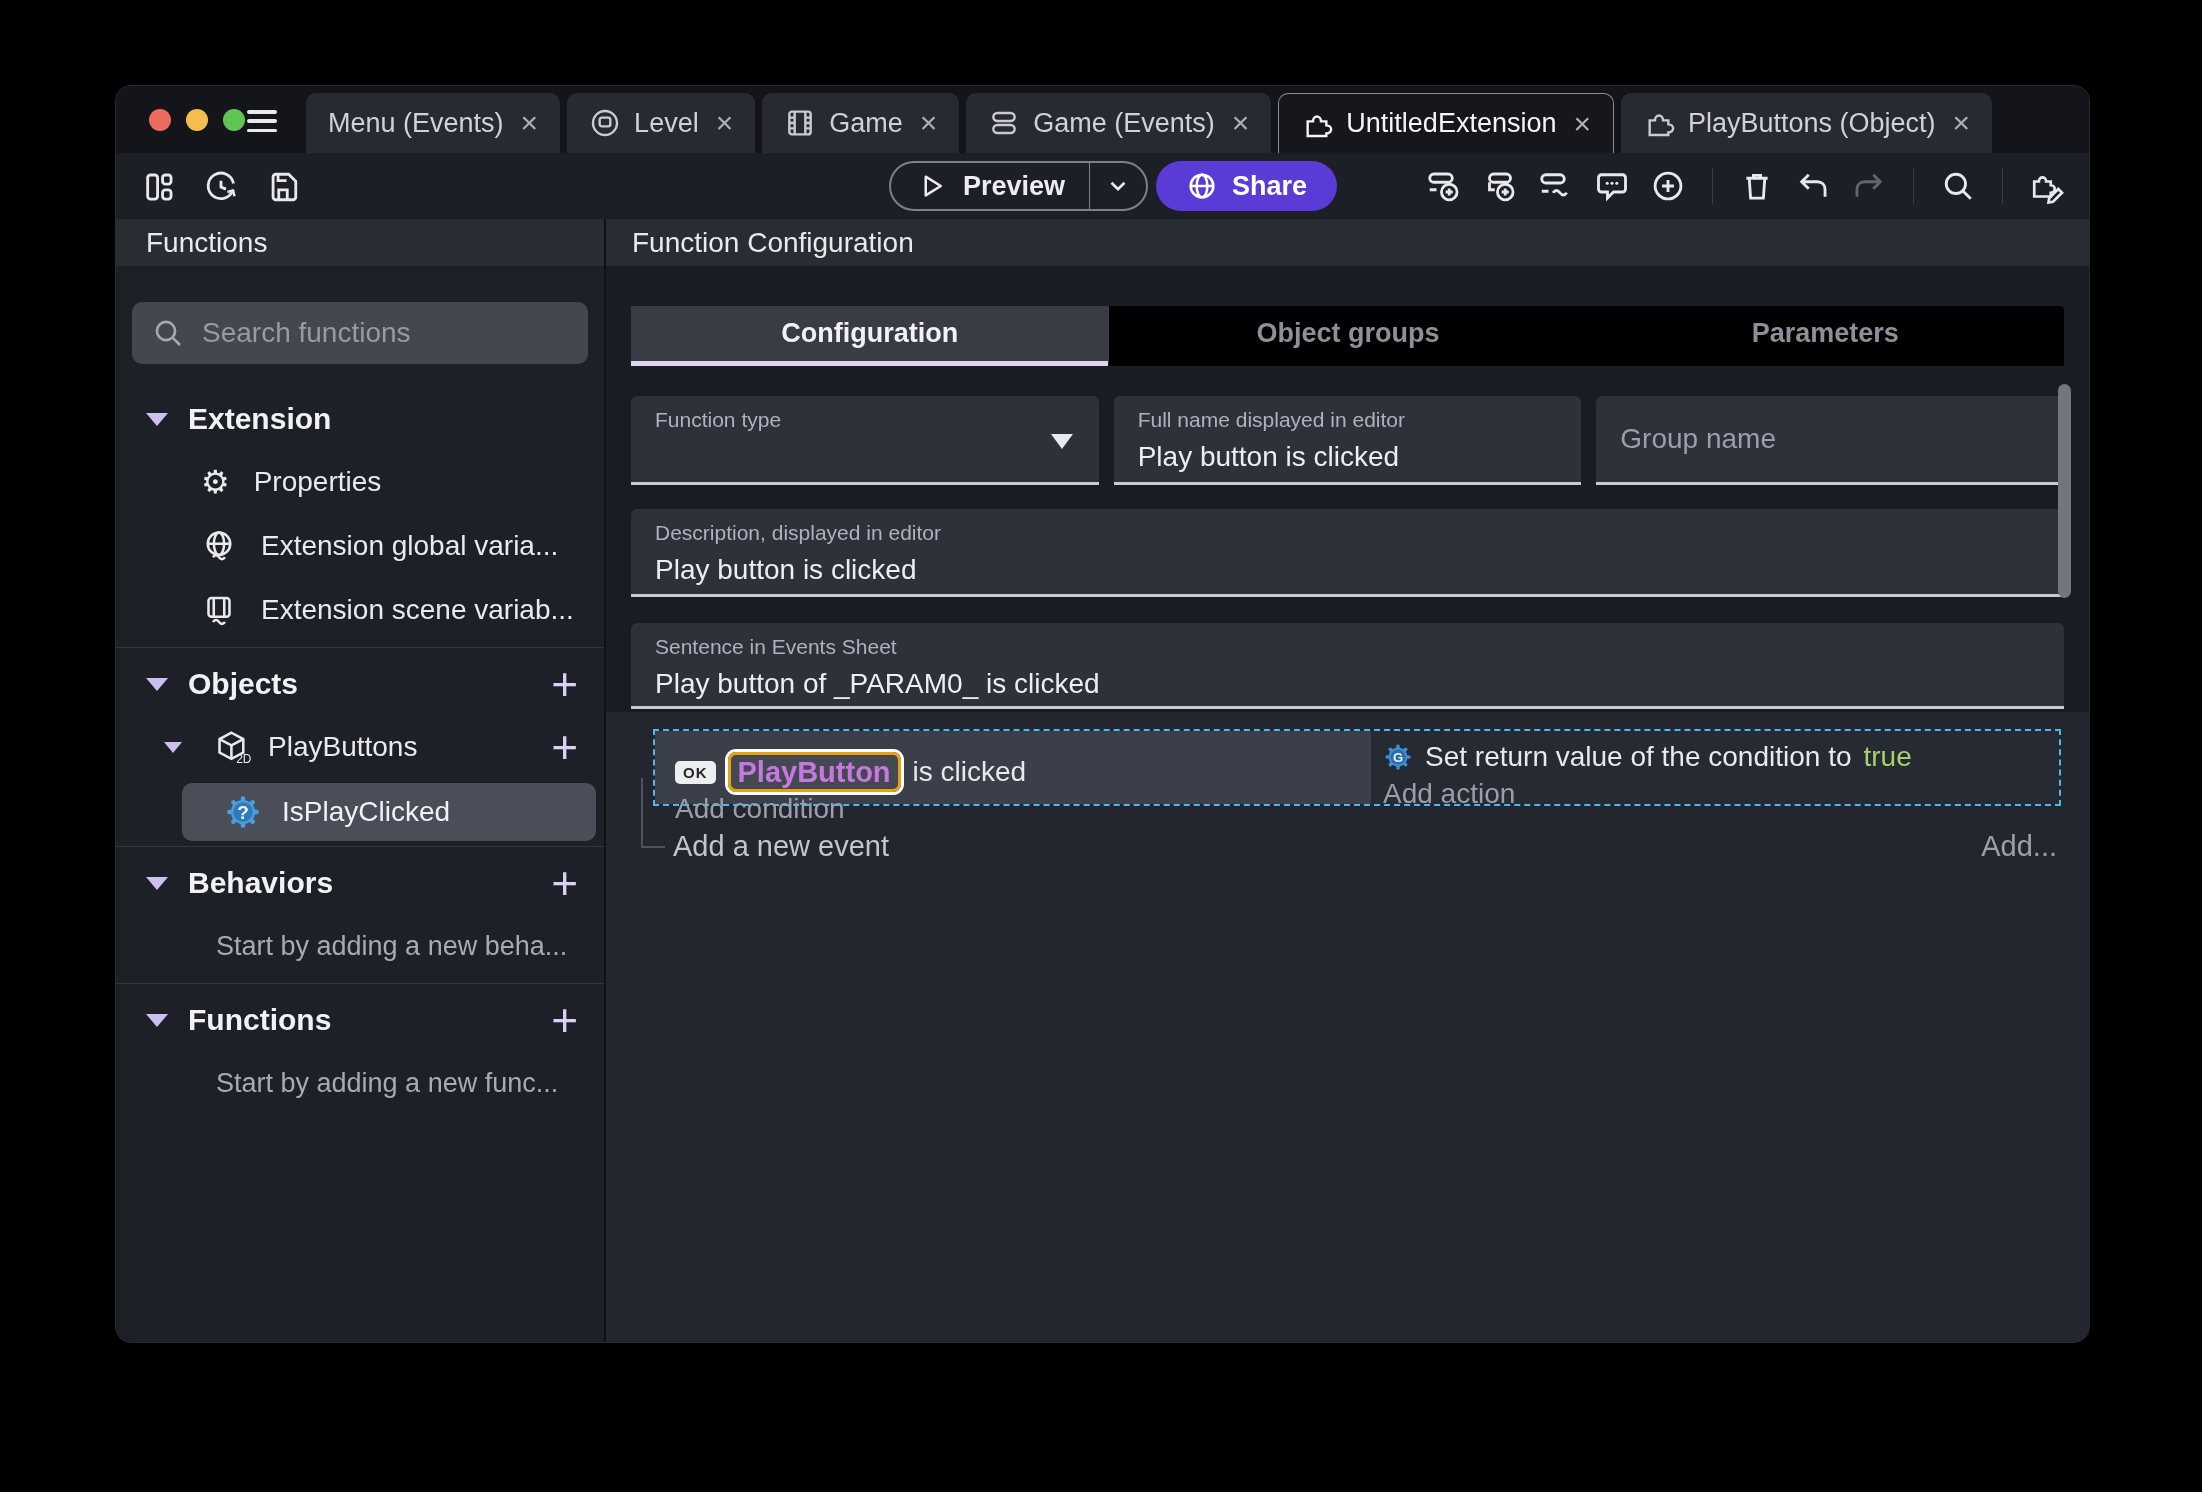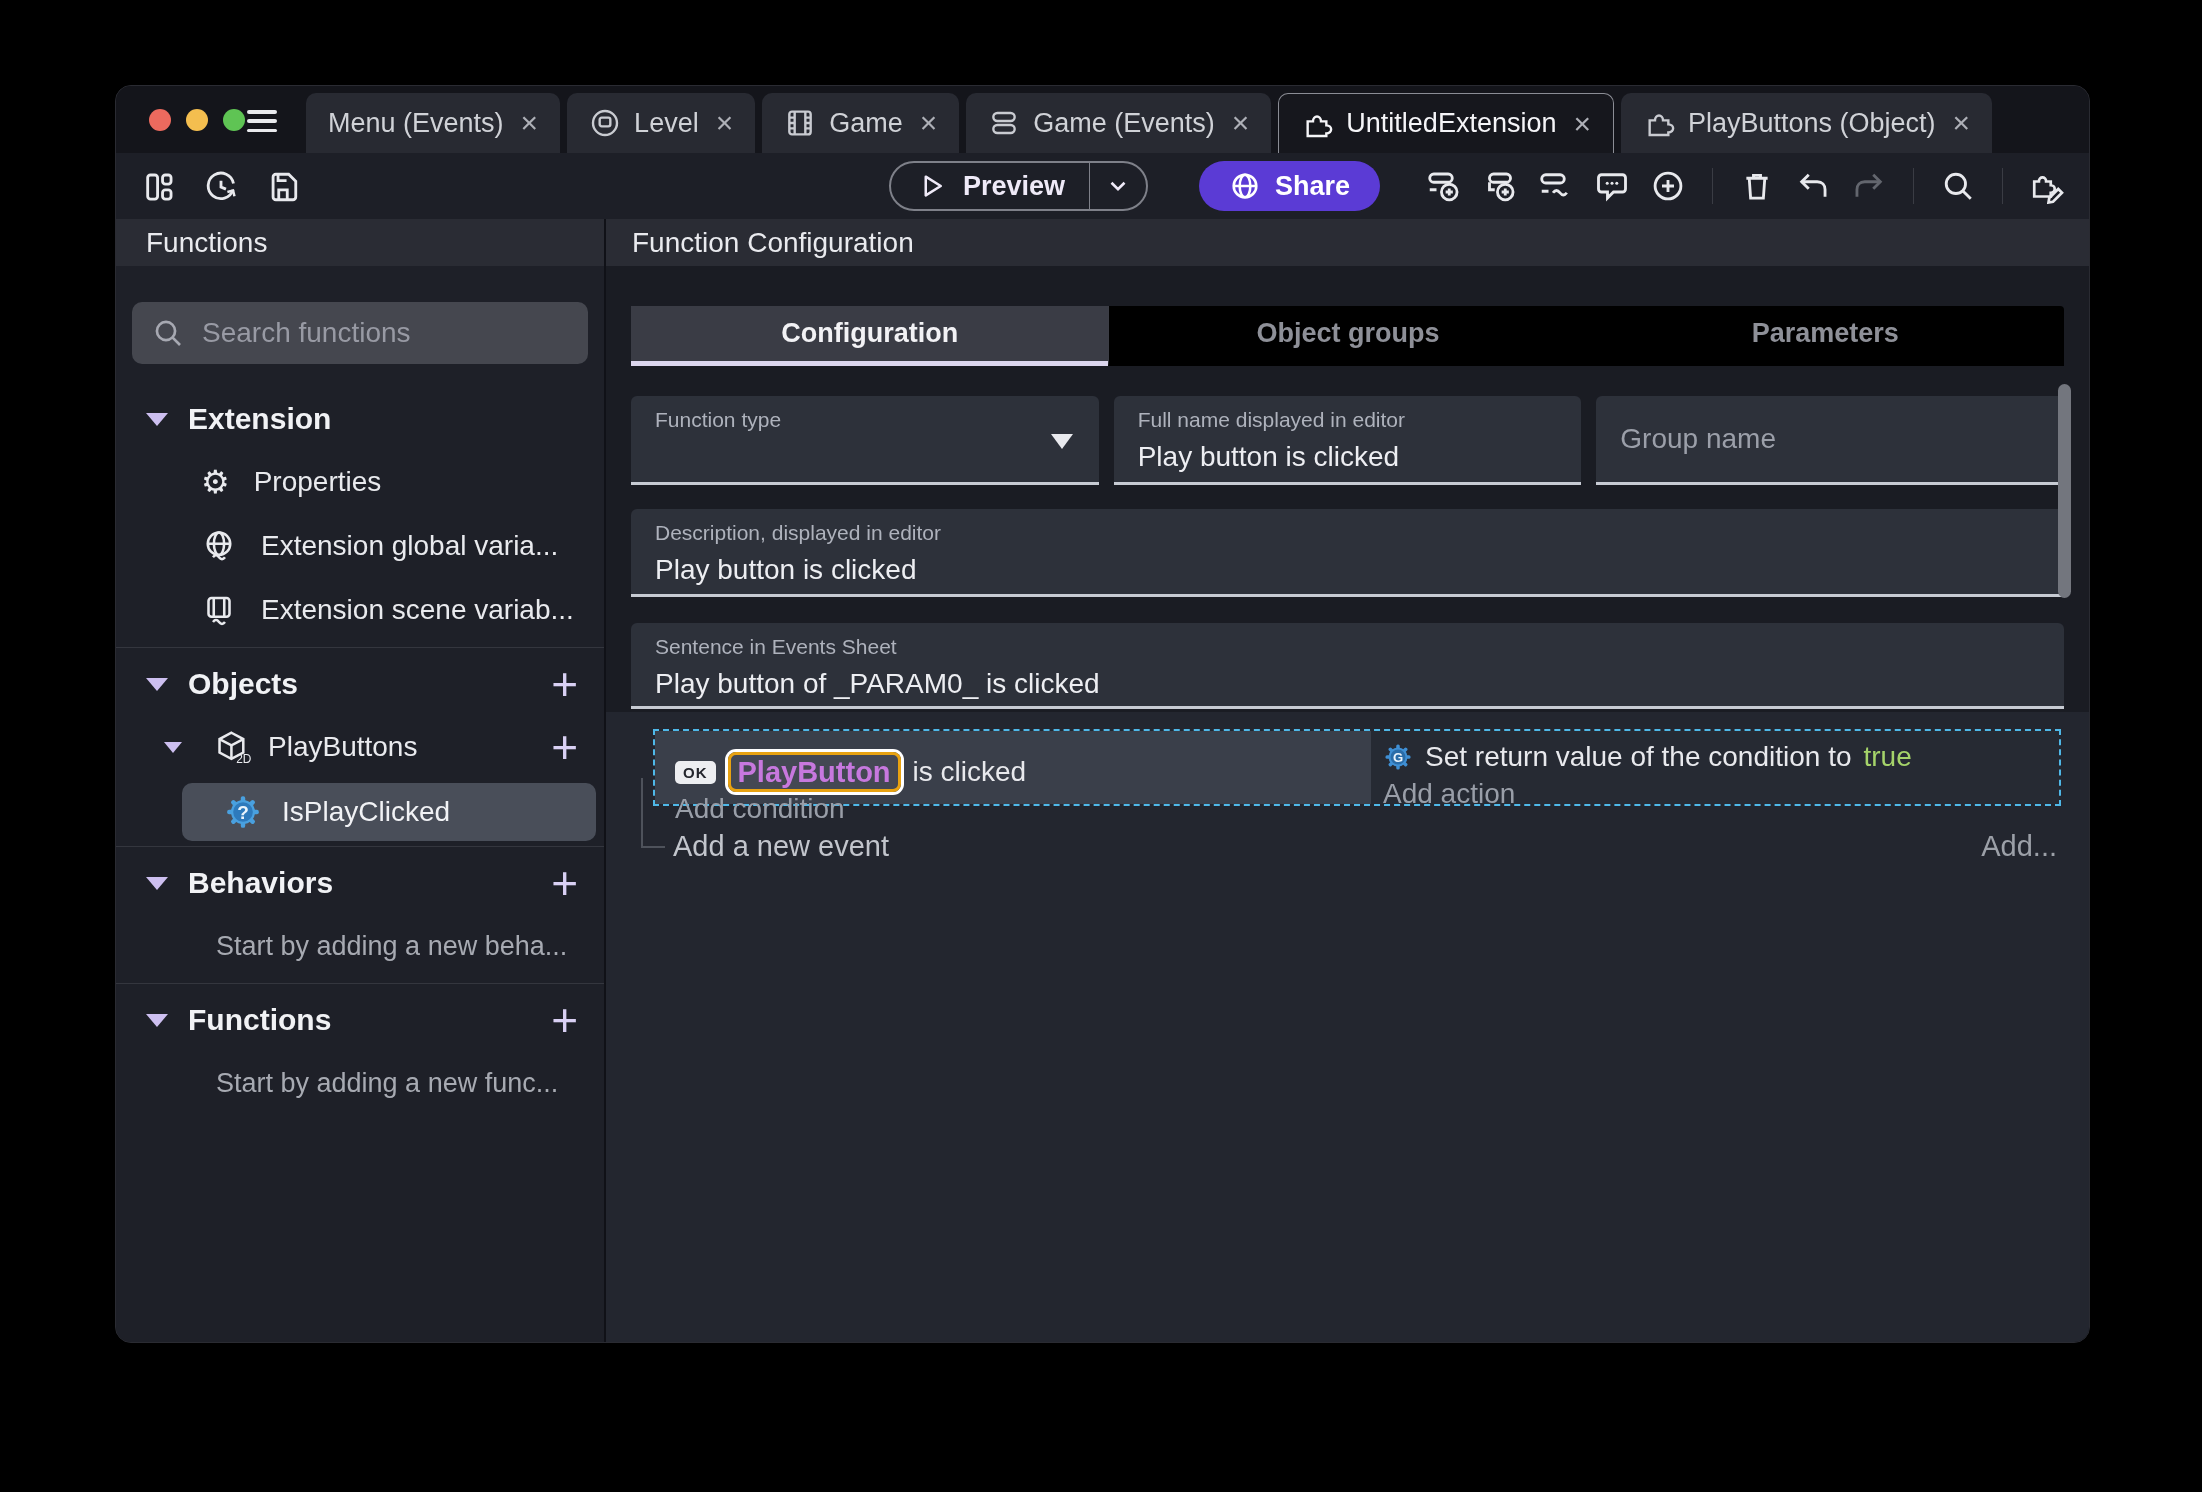--- a/index.html
+++ b/index.html
@@ -26,21 +26,21 @@
   
   .toolbar { height:66px; background:#1D1F27; position:relative; }
   .tb-left { position:absolute; left:25px; top:16px; display:flex; gap:26px; }
   .tb-btn { width:36px; height:36px; display:flex; align-items:center; justify-content:center; }
   .preview-btn { position:absolute; left:773px; top:8px; height:50px; display:flex; align-items:center;
     border:2px solid #7E8089; border-radius:26px; color:#EFEAF8; }
   .preview-main { display:flex; align-items:center; gap:16px; padding:0 24px 0 26px;
     font-weight:bold; font-size:27px; }
   .preview-divider { width:1px; height:46px; background:#7E8089; }
   .preview-arrow { width:56px; display:flex; align-items:center; justify-content:center; }
-  .share-btn { position:absolute; left:1083px; top:8px; height:50px; padding:0 30px;
+  .share-btn { position:absolute; left:1040px; top:8px; height:50px; padding:0 30px;
     border-radius:26px; display:flex; align-items:center; gap:14px;
     color:#FFF; font-weight:bold; font-size:27px; }
   .tb-right { position:absolute; right:24px; top:15px; display:flex; align-items:center; gap:20px; }
   .tb-sep { width:1px; height:36px; background:#3A3C44; margin:0 6px; }
 
   
   .headers { display:flex; height:47px; }
   .sidebar-header { width:490px; background:#2A2C34; border-right:2px solid #101117;
     display:flex; align-items:center; padding-left:30px; color:#E9EAEE; font-size:28px; }
   .main-header { flex:1; background:#2A2C34; display:flex; align-items:center;

